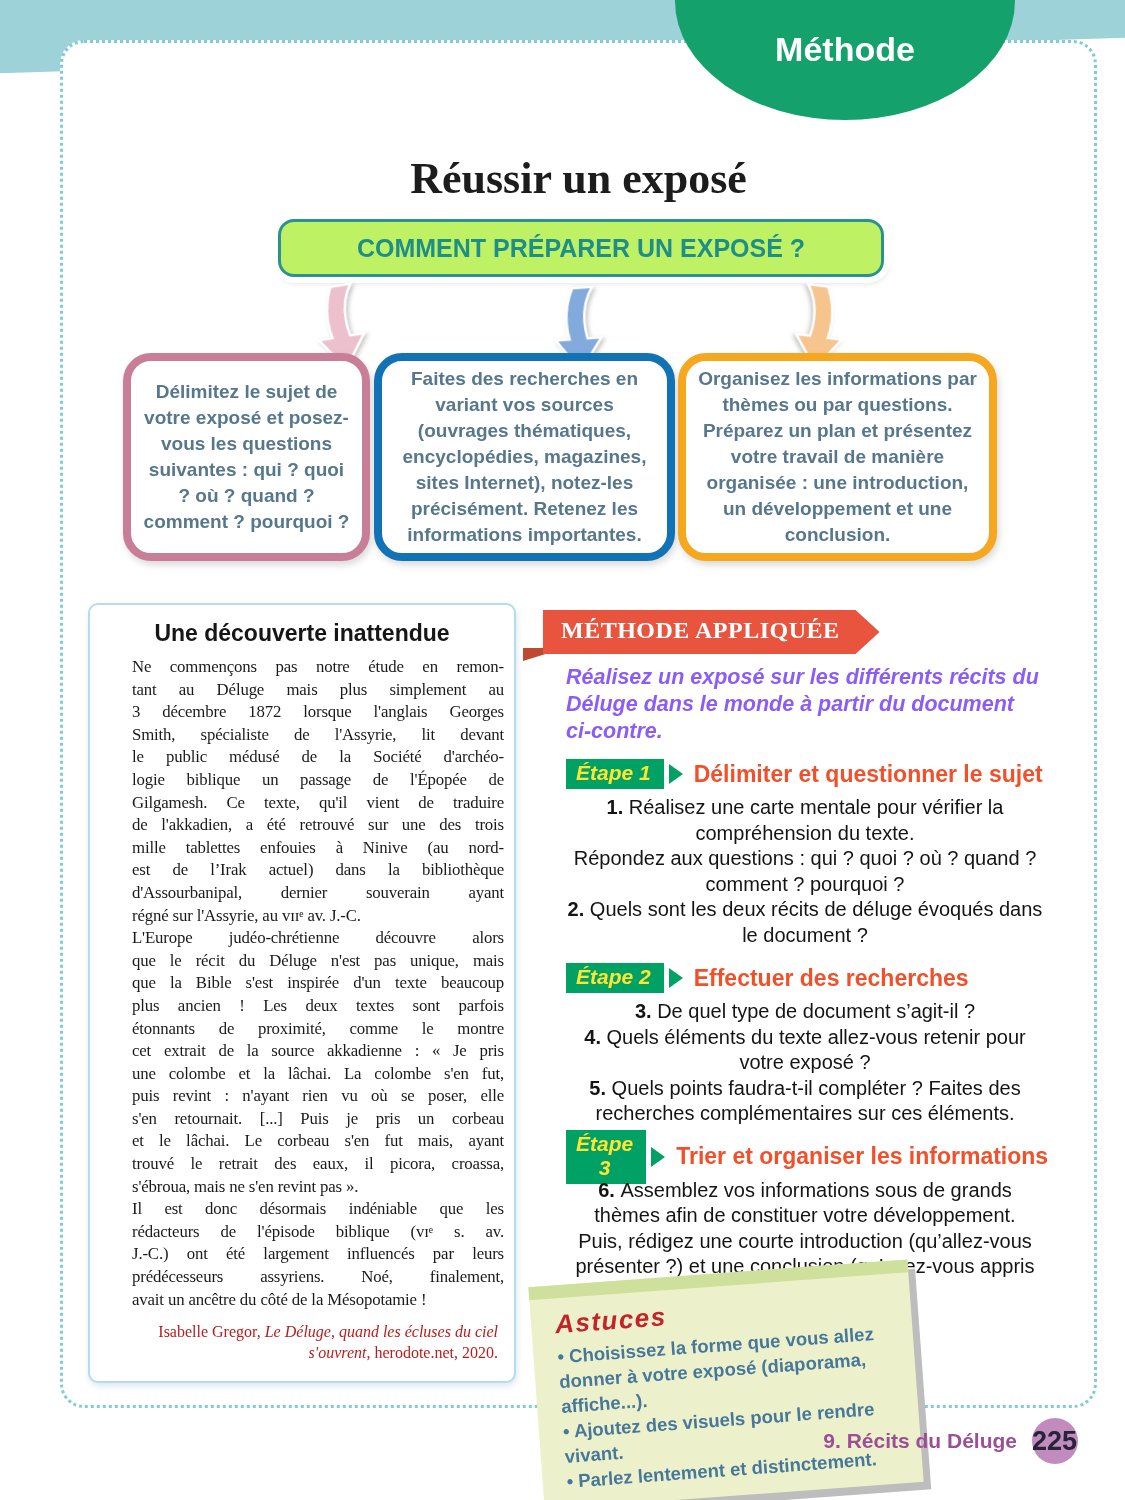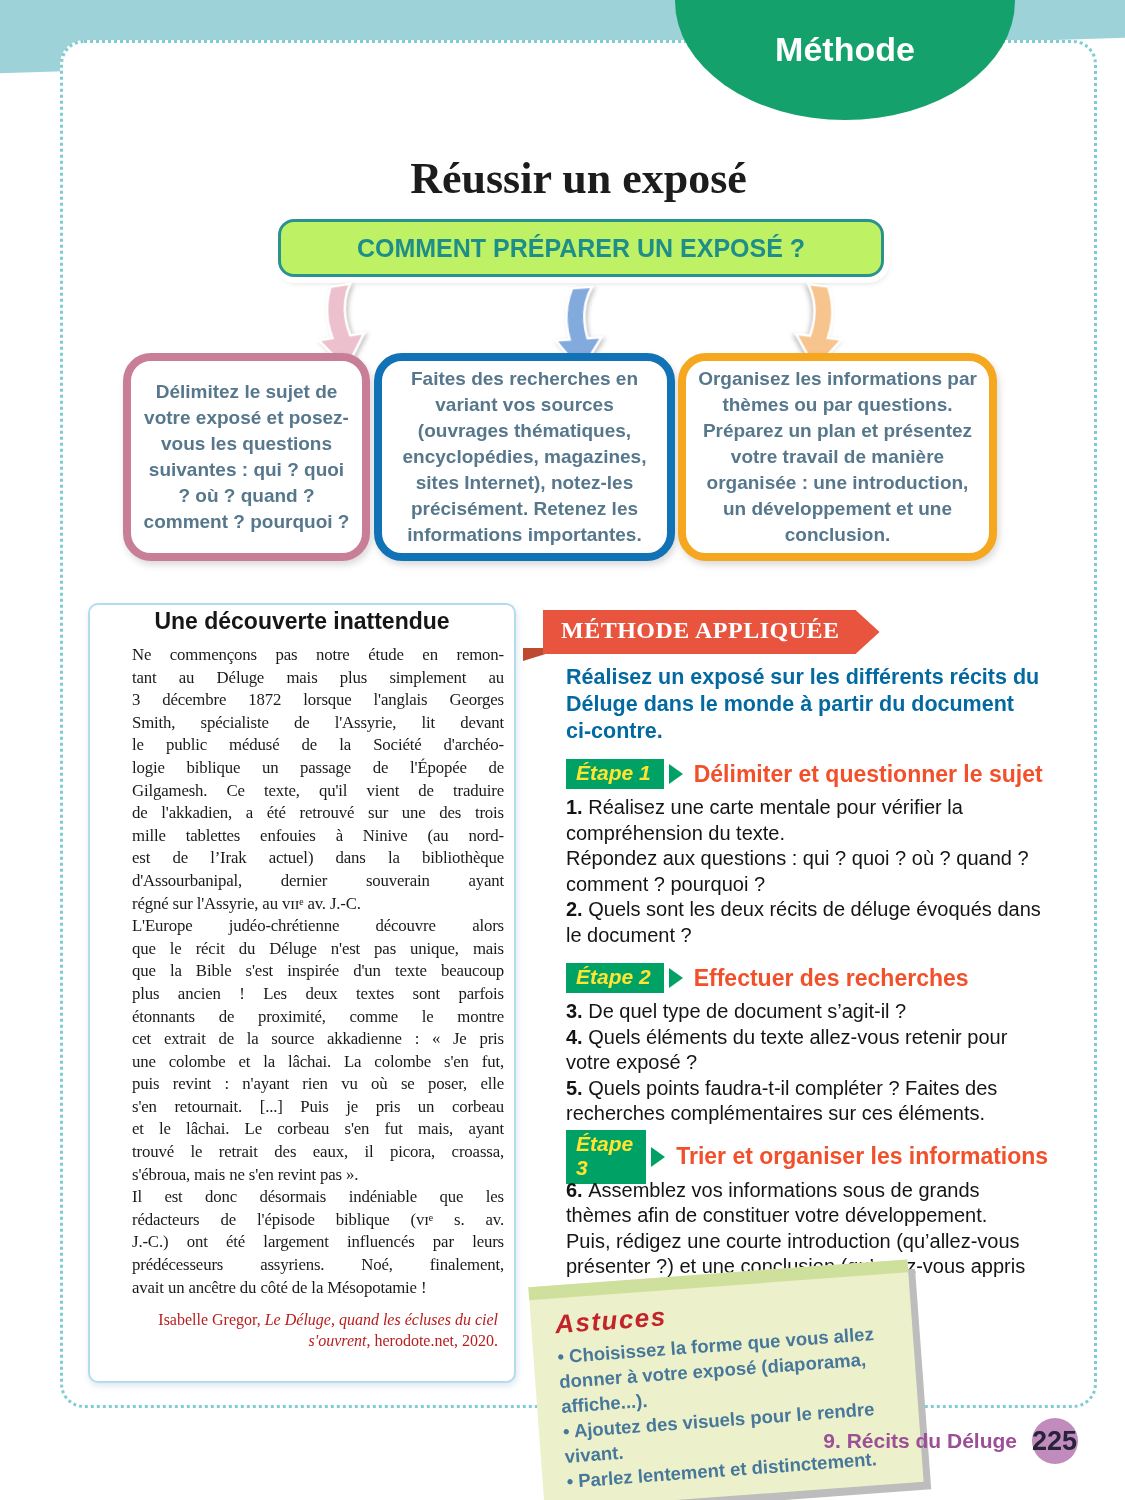--- a/index.html
+++ b/index.html
@@ -43,42 +43,42 @@
     box-shadow:2px 4px 7px rgba(0,0,0,.15); }
   .fbox p { text-align:center; color:#56778c; font-size:19px; font-weight:bold; line-height:26px; }
   .fbox.pink   { left:60px;  width:247px; border:8px solid #c87e97; }
   .fbox.blue   { left:311px; width:301px; border:8px solid #1173b5; }
   .fbox.orange { left:615px; width:319px; border:8px solid #f4a71f; }
 
   
   .docbox { position:absolute; left:25px; top:560px; width:428px; height:780px;
     border:2px solid #b5dcee; border-radius:10px; background:#fff;
     box-shadow:1px 3px 6px rgba(120,160,200,.25); }
-  .doc-title { padding-top:3px; text-align:center; font-size:23px; font-weight:bold; color:#161616; }
+  .doc-title { padding-top:15px; text-align:center; font-size:23px; font-weight:bold; color:#161616; }
   .doc-body { margin:9px 10px 0 42px; font-family:"Liberation Serif", serif;
     font-size:16.8px; color:#1a1a1a; letter-spacing:-0.15px; }
   .dline { position:relative; height:22.6px; line-height:22.6px; overflow:hidden;
     text-align:justify; text-align-last:justify; }
   .dline.nj { text-align-last:left; }
   .doc-attr { margin:10px 16px 0 40px; text-align:right;
     font-family:"Liberation Serif", serif; font-size:16px; color:#b91c1c; line-height:21px; }
   .doc-attr .it { font-style:italic; }
 
   
   .rightcol { position:absolute; left:470px; top:567px; width:515px; }
   .banner-wrap { position:relative; margin-left:10px; display:inline-block; margin-bottom:10px; }
   .banner { display:inline-block; position:relative; background:#e9543e; color:#fff;
     font-family:"Liberation Serif", serif; font-weight:bold; font-size:24px;
     line-height:40px; padding:0 40px 4px 18px; letter-spacing:.5px;
     clip-path:polygon(0 0, calc(100% - 24px) 0, 100% 50%, calc(100% - 24px) 100%, 0 100%); }
   .banner-fold { position:absolute; left:-20px; top:38px; width:42px; height:13px;
     background:#bd4a30; clip-path:polygon(0 0, 100% 0, 0 100%); }
-  .consigne { margin:0 12px 12px 33px; width:478px; color:#0369a1;
-    font-size:21.5px; font-weight:bold; line-height:27px; }
-  .step { margin:13px 0 14px 33px; }
+  .consigne { margin:0 12px 12px 33px; width:478px; color:#8b5cf6;
+    font-size:21.5px; font-weight:bold; line-height:27px;font-style:italic; }
+  .step { margin:13px 0 14px 33px;text-align:center; }
   .step-head { display:flex; align-items:center; margin-bottom:5px; height:32px; }
   .step-badge { background:#00a164; color:#ffe431; font-style:italic; font-weight:bold;
     font-size:21px; padding:2px 13px 4px 10px; }
   .chev { width:0; height:0; border-left:14px solid #00a164;
     border-top:10px solid transparent; border-bottom:10px solid transparent; margin-left:5px; }
   .step-title { color:#f1502a; font-size:23px; font-weight:bold; margin-left:11px; white-space:nowrap; }
   .sitem { font-size:20px; line-height:25.5px; color:#141414; width:478px; }
   .sitem b { font-weight:bold; }
 
   

